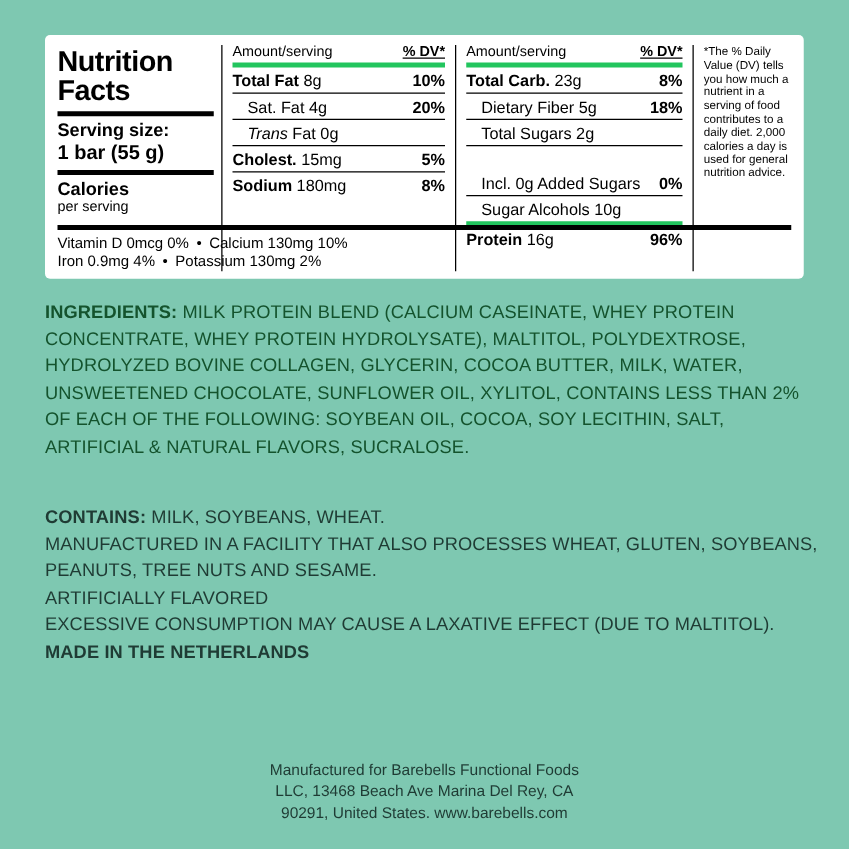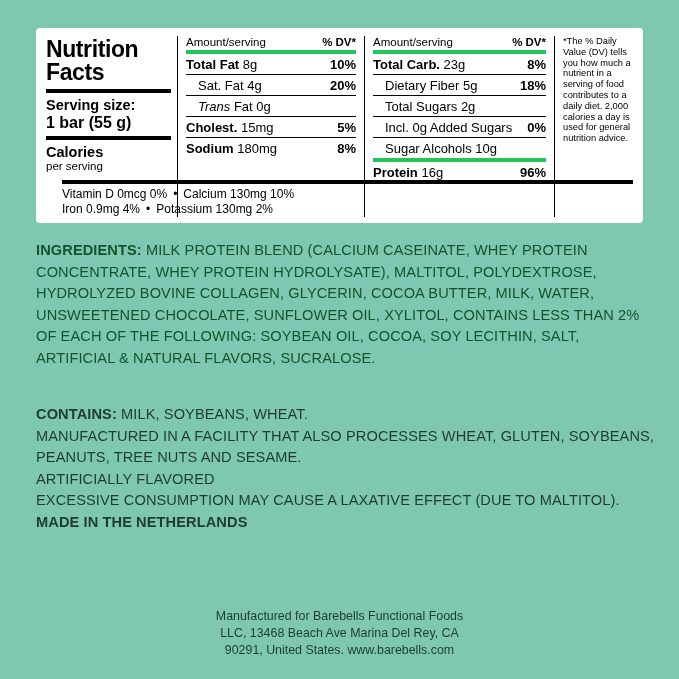--- a/index.html
+++ b/index.html
@@ -99,46 +99,46 @@
     padding-left: 8px;
     box-sizing: border-box;
   }
   .nf-head {
     display: flex;
     justify-content: space-between;
     font-size: 11.5px;
     font-weight: normal;
     padding-bottom: 2px;
   }
-  .nf-head .dv { font-weight: bold; }
+  .nf-head .dv { font-weight: bold; text-decoration: underline; }
   .row {
     display: flex;
     justify-content: space-between;
     align-items: baseline;
     border-top: 1px solid #000;
     padding: 2.5px 0 2.5px 0;
     font-size: 13px;
   }
   .row.thick { border-top: 4px solid #22c55e; }
   .row .nm { white-space: nowrap; }
   .row .nm b { font-weight: bold; }
   .row .pv { font-weight: bold; font-size: 13px; }
   .indent1 { padding-left: 12px; }
-  .indent2 { padding-left: 12px; }
+  .indent2 { padding-left: 12px; margin-top: 19px; }
   .ital { font-style: italic; }
   .nf-note {
     font-size: 9.3px;
     line-height: 10.8px;
     color: #000;
   }
 
   
   .nf-vitamins {
     position: absolute;
-    left: 26px;
+    left: 10px;
     right: 10px;
     bottom: 6px;
     border-top: 4px solid #000;
     padding-top: 3px;
     font-size: 12px;
     line-height: 15px;
   }
   .nf-vitamins .vline { white-space: nowrap; }
   .dot { padding: 0 6px; }
 

